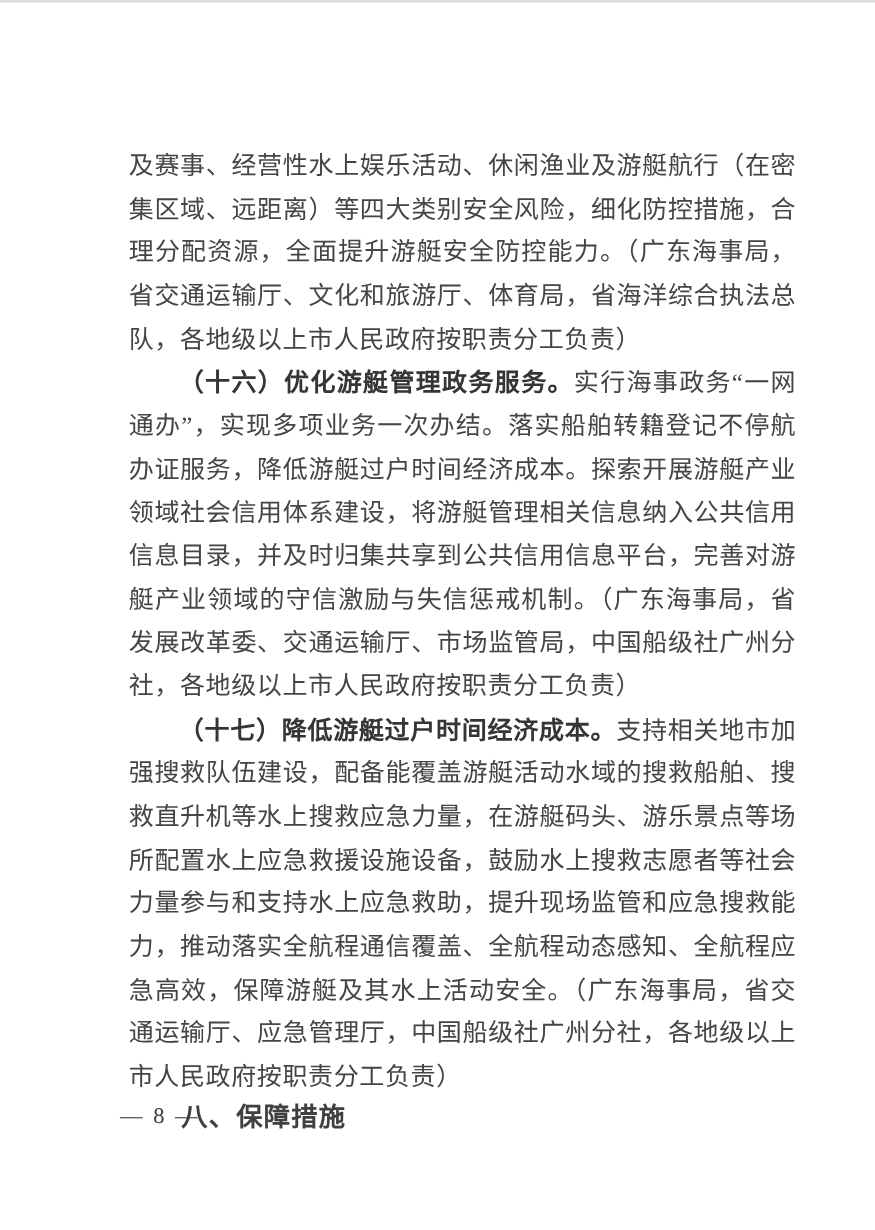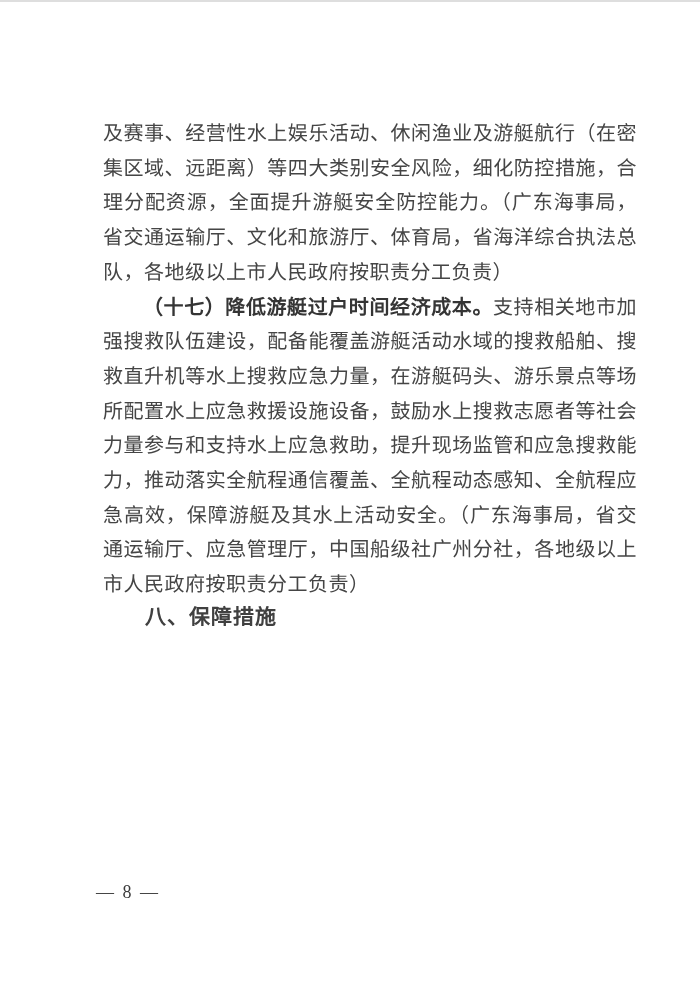--- a/index.html
+++ b/index.html
@@ -75,20 +75,21 @@
 </head>
 <body>
 
 <div class="page">
   <div class="scan-edge-top"></div>
 
   <div class="content">
 
     <p class="para cont"><span>及赛事、经营性水上娱乐活动、休闲渔业及游艇航行（在密集区域、远距离）等四大类别安全风险，细化防控措施，合理分配资源，全面提升游艇安全防控能力。（广东海事局，省交通运输厅、文化和旅游厅、体育局，省海洋综合执法总队，各地级以上市人民政府按职责分工负责）</span></p>
 
+    <p class="para indent p16"><span class="bold-head">（十六）优化游艇管理政务服务。</span><span>实行海事政务“一网通办”，实现多项业务一次办结。落实船舶转籍登记不停航办证服务，降低游艇过户时间经济成本。探索开展游艇产业领域社会信用体系建设，将游艇管理相关信息纳入公共信用信息目录，并及时归集共享到公共信用信息平台，完善对游艇产业领域的守信激励与失信惩戒机制。（广东海事局，省发展改革委、交通运输厅、市场监管局，中国船级社广州分社，各地级以上市人民政府按职责分工负责）</span></p>
 
     <p class="para indent p17"><span class="bold-head">（十七）降低游艇过户时间经济成本。</span><span>支持相关地市加强搜救队伍建设，配备能覆盖游艇活动水域的搜救船舶、搜救直升机等水上搜救应急力量，在游艇码头、游乐景点等场所配置水上应急救援设施设备，鼓励水上搜救志愿者等社会力量参与和支持水上应急救助，提升现场监管和应急搜救能力，推动落实全航程通信覆盖、全航程动态感知、全航程应急高效，保障游艇及其水上活动安全。（广东海事局，省交通运输厅、应急管理厅，中国船级社广州分社，各地级以上市人民政府按职责分工负责）</span></p>
 
     <h2 class="section-heading">八、保障措施</h2>
   </div>
 
   <div class="page-number">— 8 —</div>
 </div>
 
 </body></html>

